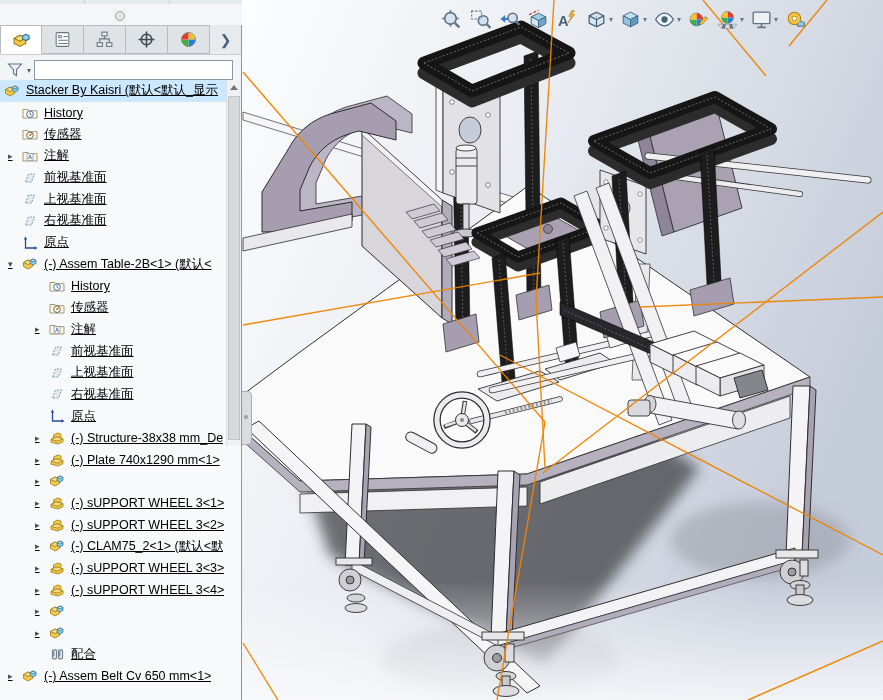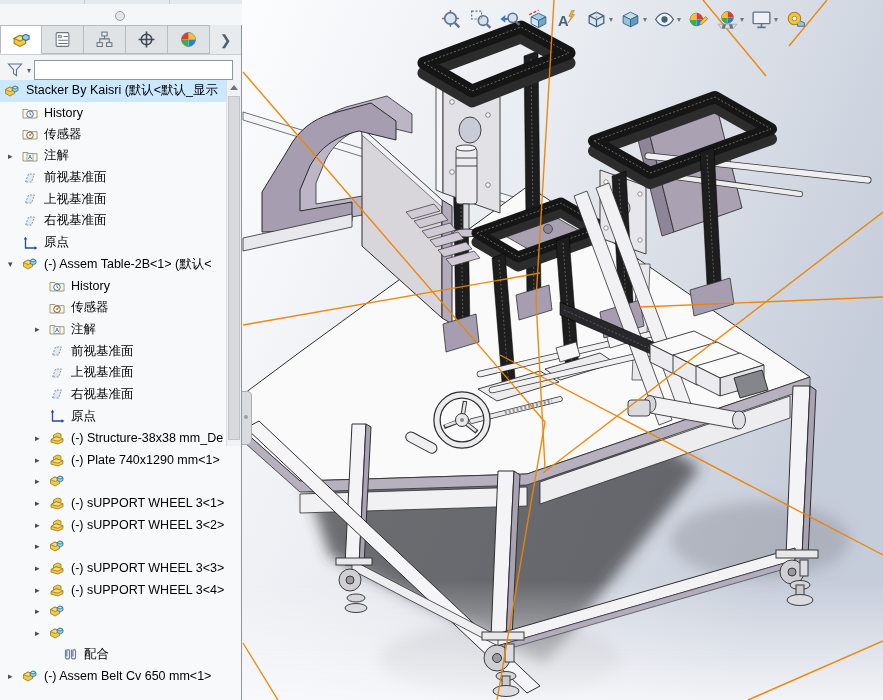--- a/index.html
+++ b/index.html
@@ -19,21 +19,21 @@
   .tab{width:42px;display:flex;align-items:center;justify-content:center;border:1px solid #b6bcc2;border-left:none;background:#dfe3e6;box-sizing:border-box;}
   .tab:first-child{border-left:1px solid #b6bcc2;}
   .tab.active{background:#fff;border-bottom:1px solid #fff;}
   .tab svg{width:19px;height:19px;}
   .tab-overflow{flex:1;display:flex;align-items:center;justify-content:center;color:#49617c;font-size:14px;font-weight:bold;background:transparent;}
   .filter-row{height:26px;display:flex;align-items:center;gap:3px;padding:2px 4px 2px 6px;border-bottom:1px solid #d8dcdf;background:#f2f4f6;}
   .funnel{display:flex;align-items:center;}
   .funnel svg{width:18px;height:18px;}
   .filter-input{flex:1;height:18px;border:1px solid #8a98a5;background:#fff;font-size:11px;padding:0 3px;margin-right:4px;}
 
-  .tree{position:absolute;left:0;top:55px;right:0;bottom:0;overflow:hidden;background:#f7f9fb;}
+  .tree{position:absolute;left:0;top:55px;right:0;bottom:0;overflow:hidden;background:#f7f9fb;text-decoration:underline;}
   .trow{display:flex;align-items:center;height:21.7px;font-size:12.5px;color:#000;white-space:nowrap;overflow:hidden;}
   .trow.selected{background:#cce8ff;}
   .arrow{width:16px;flex:none;font-size:9px;color:#4a4a4a;text-align:left;padding-left:2px;box-sizing:border-box;}
   .ticon{width:17px;height:16px;flex:none;margin-right:5px;}
   .ticon svg{width:16px;height:16px;display:block;}
   .tlabel{overflow:hidden;}
 
   
   .vscroll{position:absolute;right:0;top:55px;width:14px;height:366px;background:#f0f1f2;border-left:1px solid #dcdfe1;}
   .vscroll .up{height:14px;display:flex;align-items:center;justify-content:center;}
@@ -343,20 +343,21 @@
         <div class="trow" style="padding-left: 33px;">
     <span class="arrow">▸</span>
     <span class="ticon">
             <svg viewBox="0 0 16 16">
               <path d="M1.5 6.5 6 4l4.5 2.2v4.3L6 13 1.5 10.5z" fill="#f2c84b" stroke="#9a7b16" stroke-width=".8"></path>
               <path d="M1.5 6.5 6 4l4.5 2.2L6.3 8.6z" fill="#f7dc7a" stroke="#9a7b16" stroke-width=".8"></path>
               <path d="M8.2 4.6 11 3l3 1.5v2.8L11.2 9 8.2 7.4z" fill="#8fd0ee" stroke="#33708f" stroke-width=".8"></path>
               <path d="M8.2 4.6 11 3l3 1.5-2.9 1.5z" fill="#c3e7f7" stroke="#33708f" stroke-width=".8"></path>
             </svg>
           </span>
+    <span class="tlabel">(-) CLAM75_2&lt;1&gt; (默认&lt;默</span>
   </div>
         <div class="trow" style="padding-left: 33px;">
     <span class="arrow">▸</span>
     <span class="ticon">
             <svg viewBox="0 0 16 16">
               <path d="M4.5 8.2V5l4-2 3.5 1.1v3" fill="#f2c84b" stroke="#9a7b16" stroke-width=".8"></path>
               <path d="M2 9.5 7 6.8l7 1.8v3L9 14l-7-1.8z" fill="#f2c84b" stroke="#9a7b16" stroke-width=".8"></path>
               <path d="M2 9.5 7 6.8l7 1.8-5 2.6z" fill="#f7dc7a" stroke="#9a7b16" stroke-width=".8"></path>
             </svg>
           </span>
@@ -388,21 +389,21 @@
     <span class="arrow">▸</span>
     <span class="ticon">
             <svg viewBox="0 0 16 16">
               <path d="M1.5 6.5 6 4l4.5 2.2v4.3L6 13 1.5 10.5z" fill="#f2c84b" stroke="#9a7b16" stroke-width=".8"></path>
               <path d="M1.5 6.5 6 4l4.5 2.2L6.3 8.6z" fill="#f7dc7a" stroke="#9a7b16" stroke-width=".8"></path>
               <path d="M8.2 4.6 11 3l3 1.5v2.8L11.2 9 8.2 7.4z" fill="#8fd0ee" stroke="#33708f" stroke-width=".8"></path>
               <path d="M8.2 4.6 11 3l3 1.5-2.9 1.5z" fill="#c3e7f7" stroke="#33708f" stroke-width=".8"></path>
             </svg>
           </span>
   </div>
-        <div class="trow" style="padding-left: 46px;">
+        <div class="trow" style="padding-left: 33px;">
     <span class="arrow"></span>
     <span class="ticon">
             <svg viewBox="0 0 16 16">
               <g fill="none" stroke="#708093" stroke-width="1.2">
                 <path d="M3.5 2.5v7.5a2 2 0 0 0 4 0v-6a1.3 1.3 0 0 0-2.6 0v5.5"></path>
                 <path d="M9.5 2.5v7.5a2 2 0 0 0 4 0v-6a1.3 1.3 0 0 0-2.6 0v5.5"></path>
               </g>
             </svg>
           </span>
     <span class="tlabel">配合</span>

